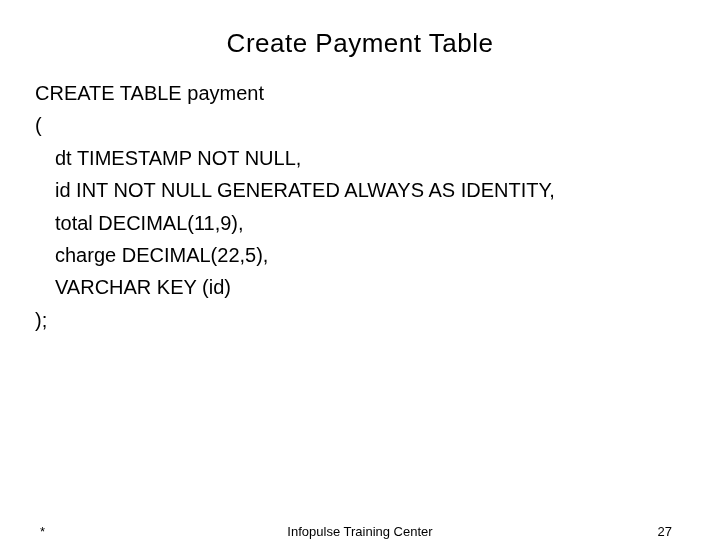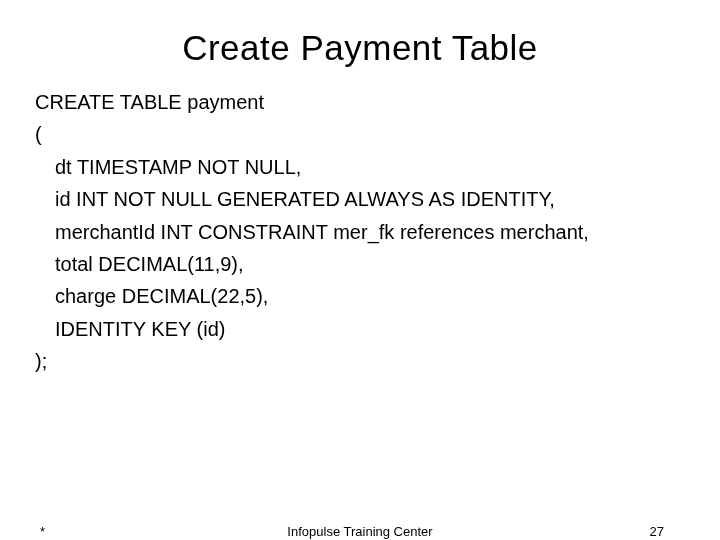--- a/index.html
+++ b/index.html
@@ -7,21 +7,21 @@
       width: 720px;
       height: 540px;
       background: #ffffff;
       font-family: Arial, Helvetica, sans-serif;
       color: #000000;
       position: relative;
       overflow: hidden;
     }
     .slide-title {
       text-align: center;
-      font-size: 35px;
+      font-size: 26px;
       font-weight: normal;
       padding-top: 28px;
       padding-bottom: 18px;
       letter-spacing: 0.5px;
     }
     .code-block {
       padding-left: 35px;
       padding-right: 26px;
       font-size: 20px;
       line-height: 1.62;
@@ -46,37 +46,36 @@
       left: 40px;
     }
     .footer-center {
       position: absolute;
       left: 0;
       width: 100%;
       text-align: center;
     }
     .footer-right {
       position: absolute;
-      right: 56px;
+      right: 48px;
     }
   </style>
 </head>
 <body>
 
 <h1 class="slide-title">Create Payment Table</h1>
 
 <div class="code-block">
   <div class="code-line">CREATE TABLE payment</div>
   <div class="code-line">(</div>
   <div class="code-line indented">dt TIMESTAMP NOT NULL,</div>
   <div class="code-line indented">id INT NOT NULL GENERATED ALWAYS AS IDENTITY,</div>
-  <div class="code-line indented">merchantId INT CONSTRAINT mer_fk references merchant,</div>
   <div class="code-line indented">total DECIMAL(11,9),</div>
   <div class="code-line indented">charge DECIMAL(22,5),</div>
-  <div class="code-line indented">IDENTITY KEY (id)</div>
+  <div class="code-line indented">VARCHAR KEY (id)</div>
   <div class="code-line">);</div>
 </div>
 
 <div class="footer">
   <span class="footer-left">*</span>
   <span class="footer-center">Infopulse Training Center</span>
   <span class="footer-right">27</span>
 </div>
 
 </body></html>

